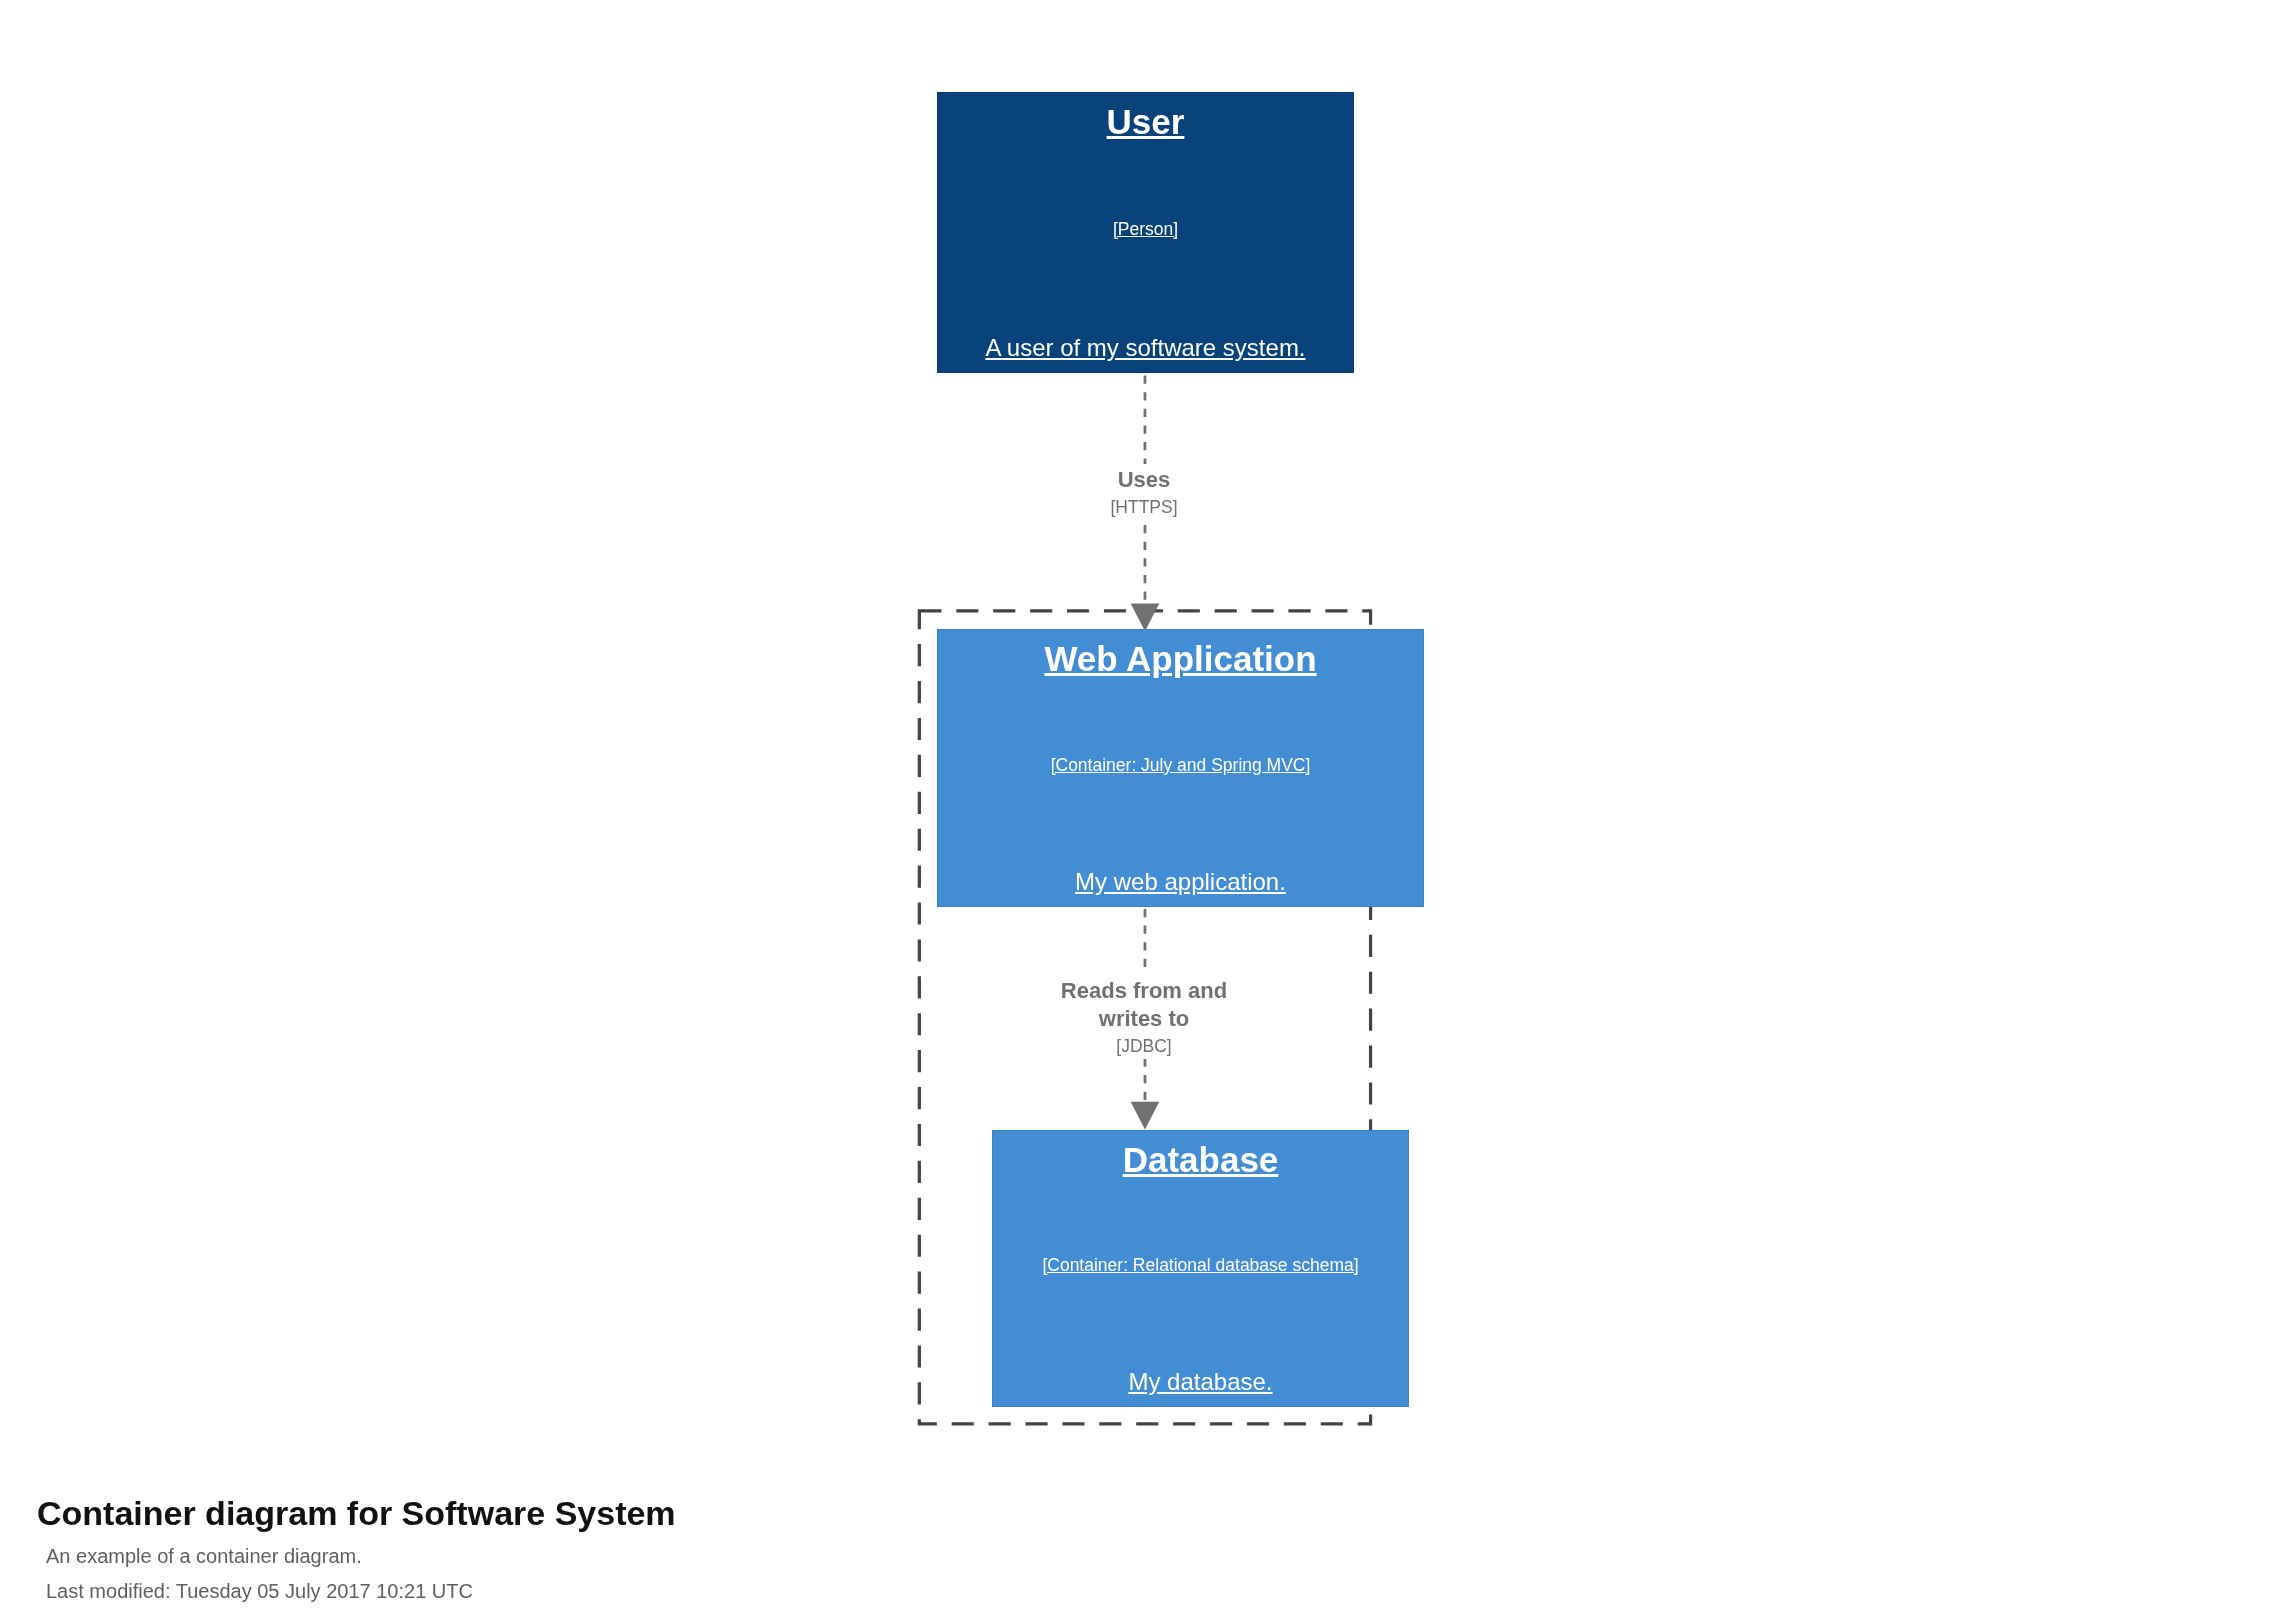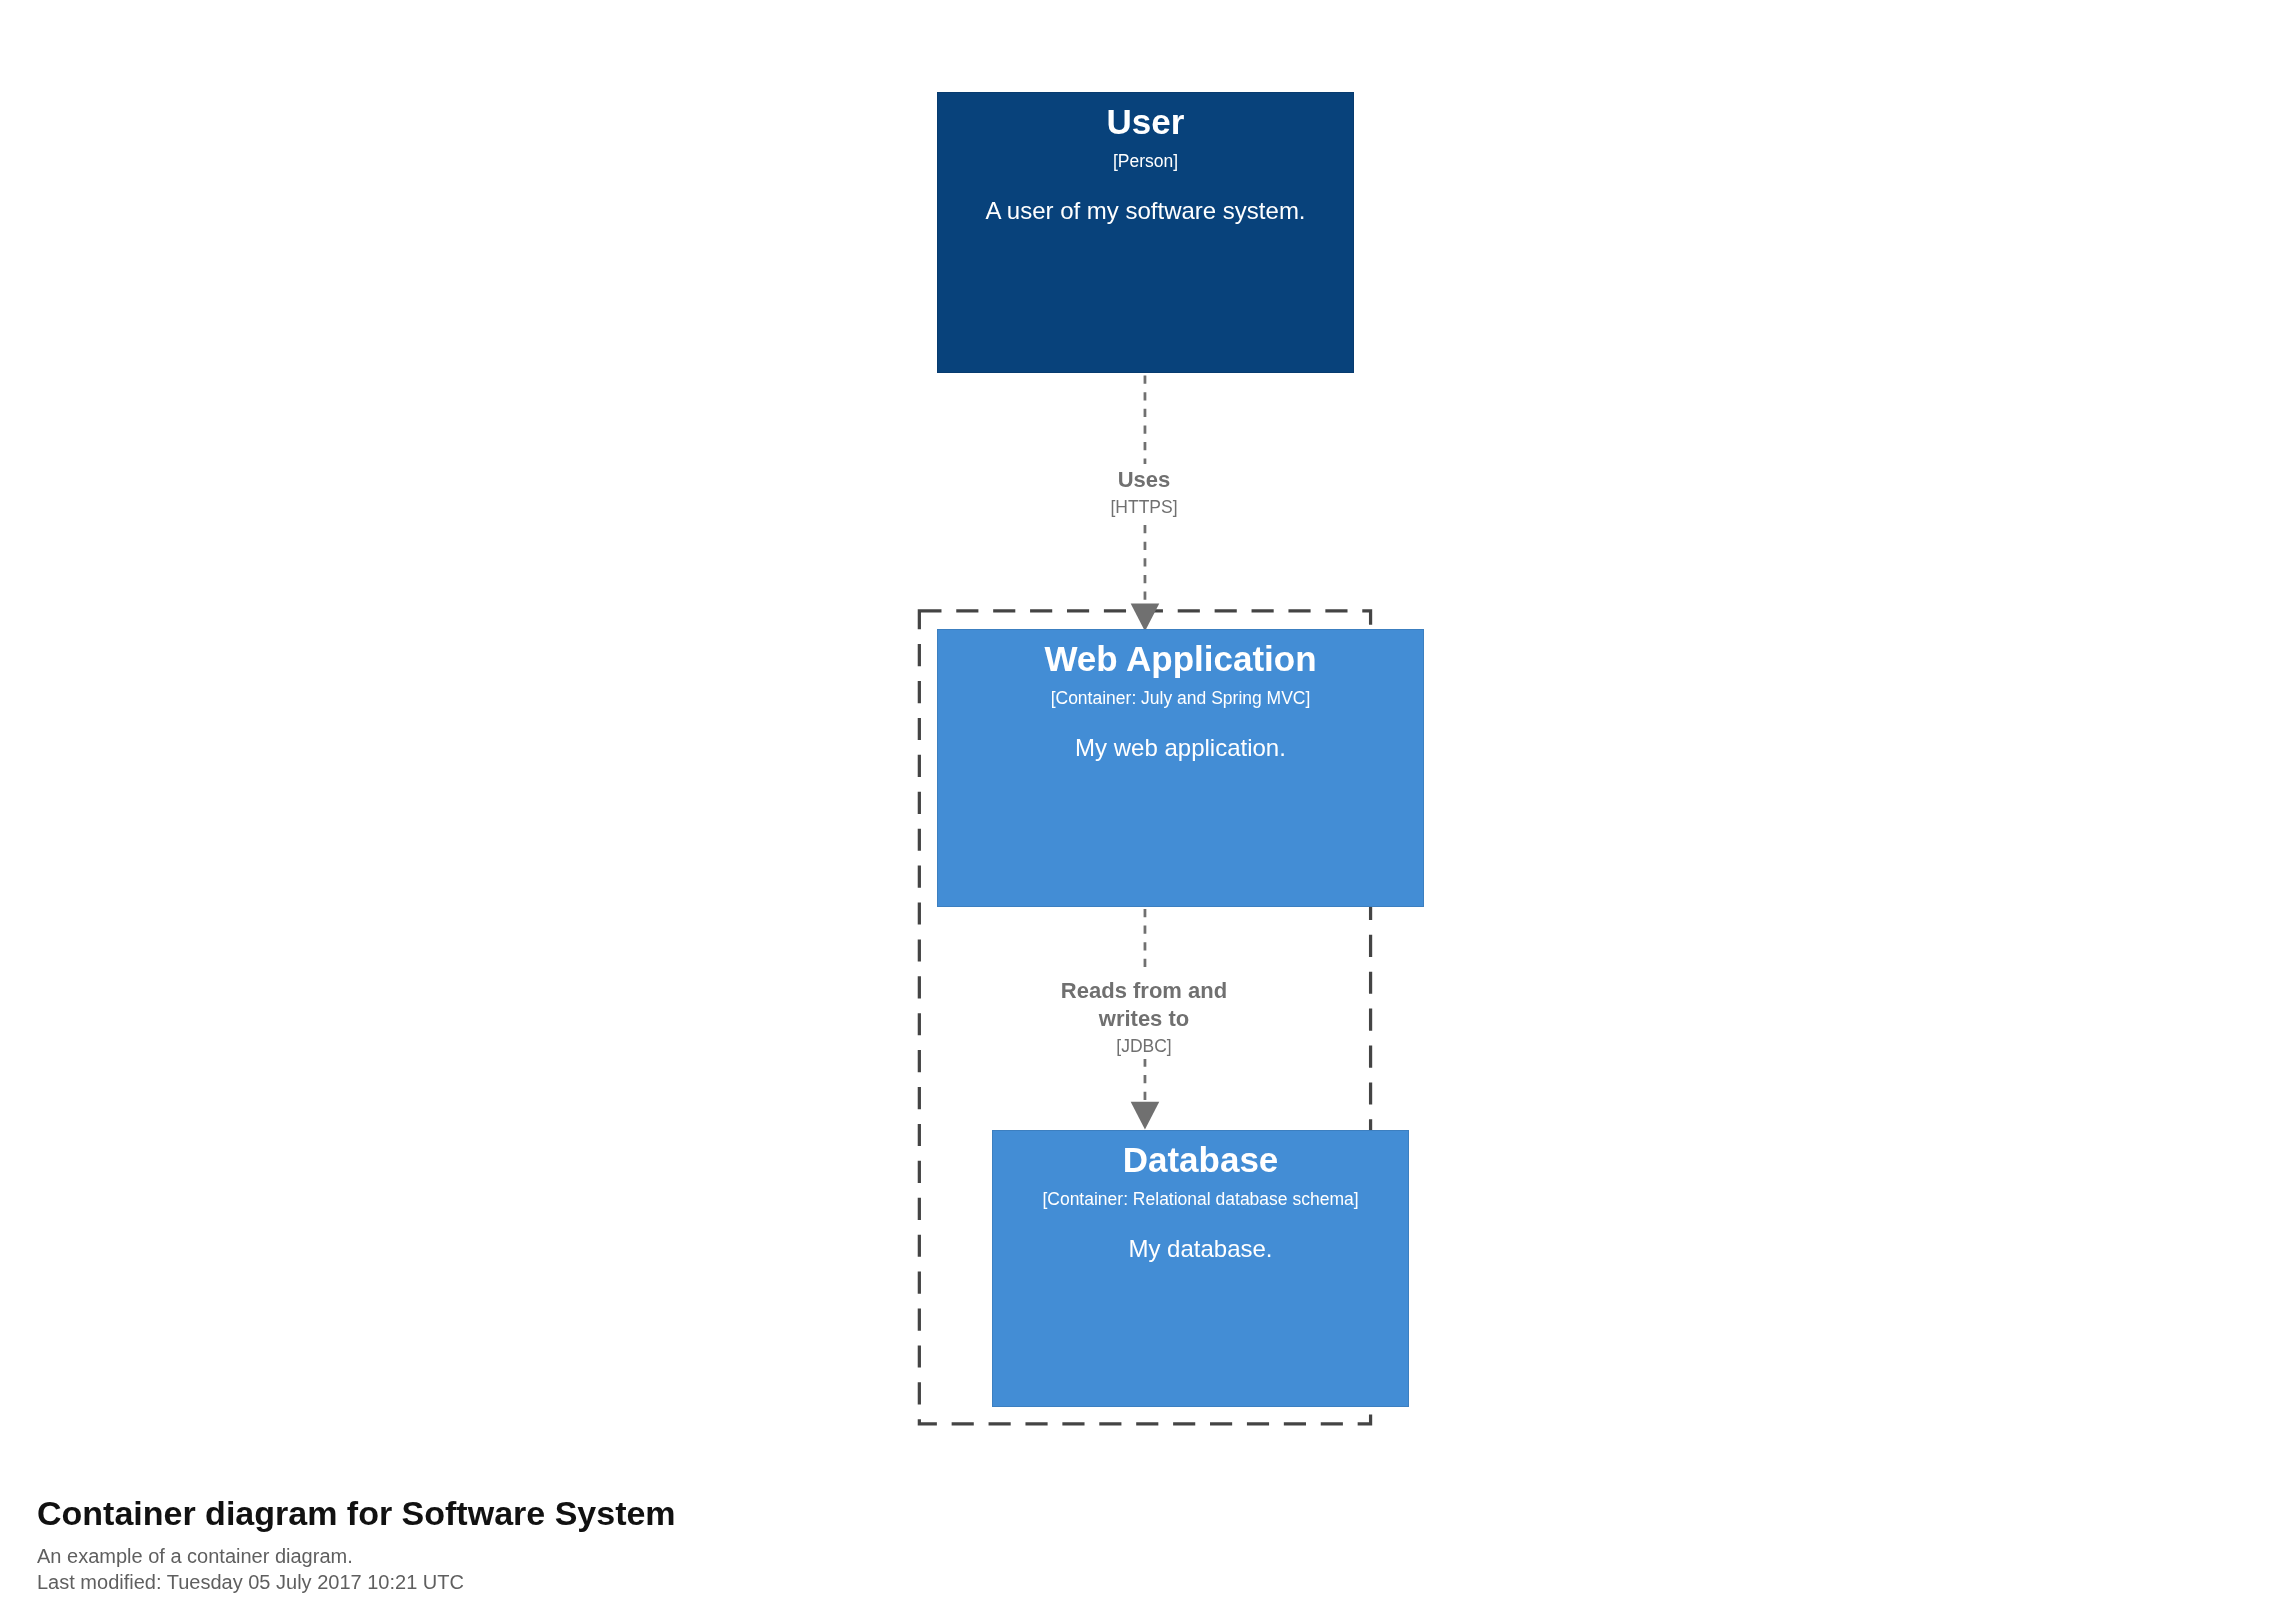--- a/index.html
+++ b/index.html
@@ -20,25 +20,26 @@
     left: 0;
     top: 0;
     width: 2289px;
     height: 1613px;
   }
   .node {
     position: absolute;
     display: flex;
     flex-direction: column;
     align-items: center;
-    justify-content: flex-start;
+    justify-content: space-between;
     text-align: center;
     color: #ffffff;
     box-sizing: border-box;
     padding: 9.2px 22px;
+    text-decoration: underline;
   }
   .node-person {
     left: 937px; top: 92px;
     width: 417px; height: 281px;
     background: #08427b;
     border: 1.8px solid #073b6f;
   }
   .node-webapp {
     left: 937px; top: 629px;
     width: 487px; height: 278px;
@@ -96,21 +97,21 @@
     font-size: 34px;
     font-weight: bold;
     color: #111111;
     line-height: 1.2;
     margin: 0 0 9.2px 0;
   }
   .footer-subtitle, .footer-modified {
     font-size: 20px;
     color: #5f5f5f;
     line-height: 1.32;
-    margin: 0;
+    margin: 9px;
   }
 </style>
 </head>
 <body>
 
 <div class="canvas">
 
   <svg class="connector-layer" viewBox="0 0 2480 1748" xmlns="http://www.w3.org/2000/svg">
 
     <rect x="996" y="662" width="489" height="881" fill="none" stroke="#444444" stroke-width="3.5" stroke-dasharray="24 16"></rect>

